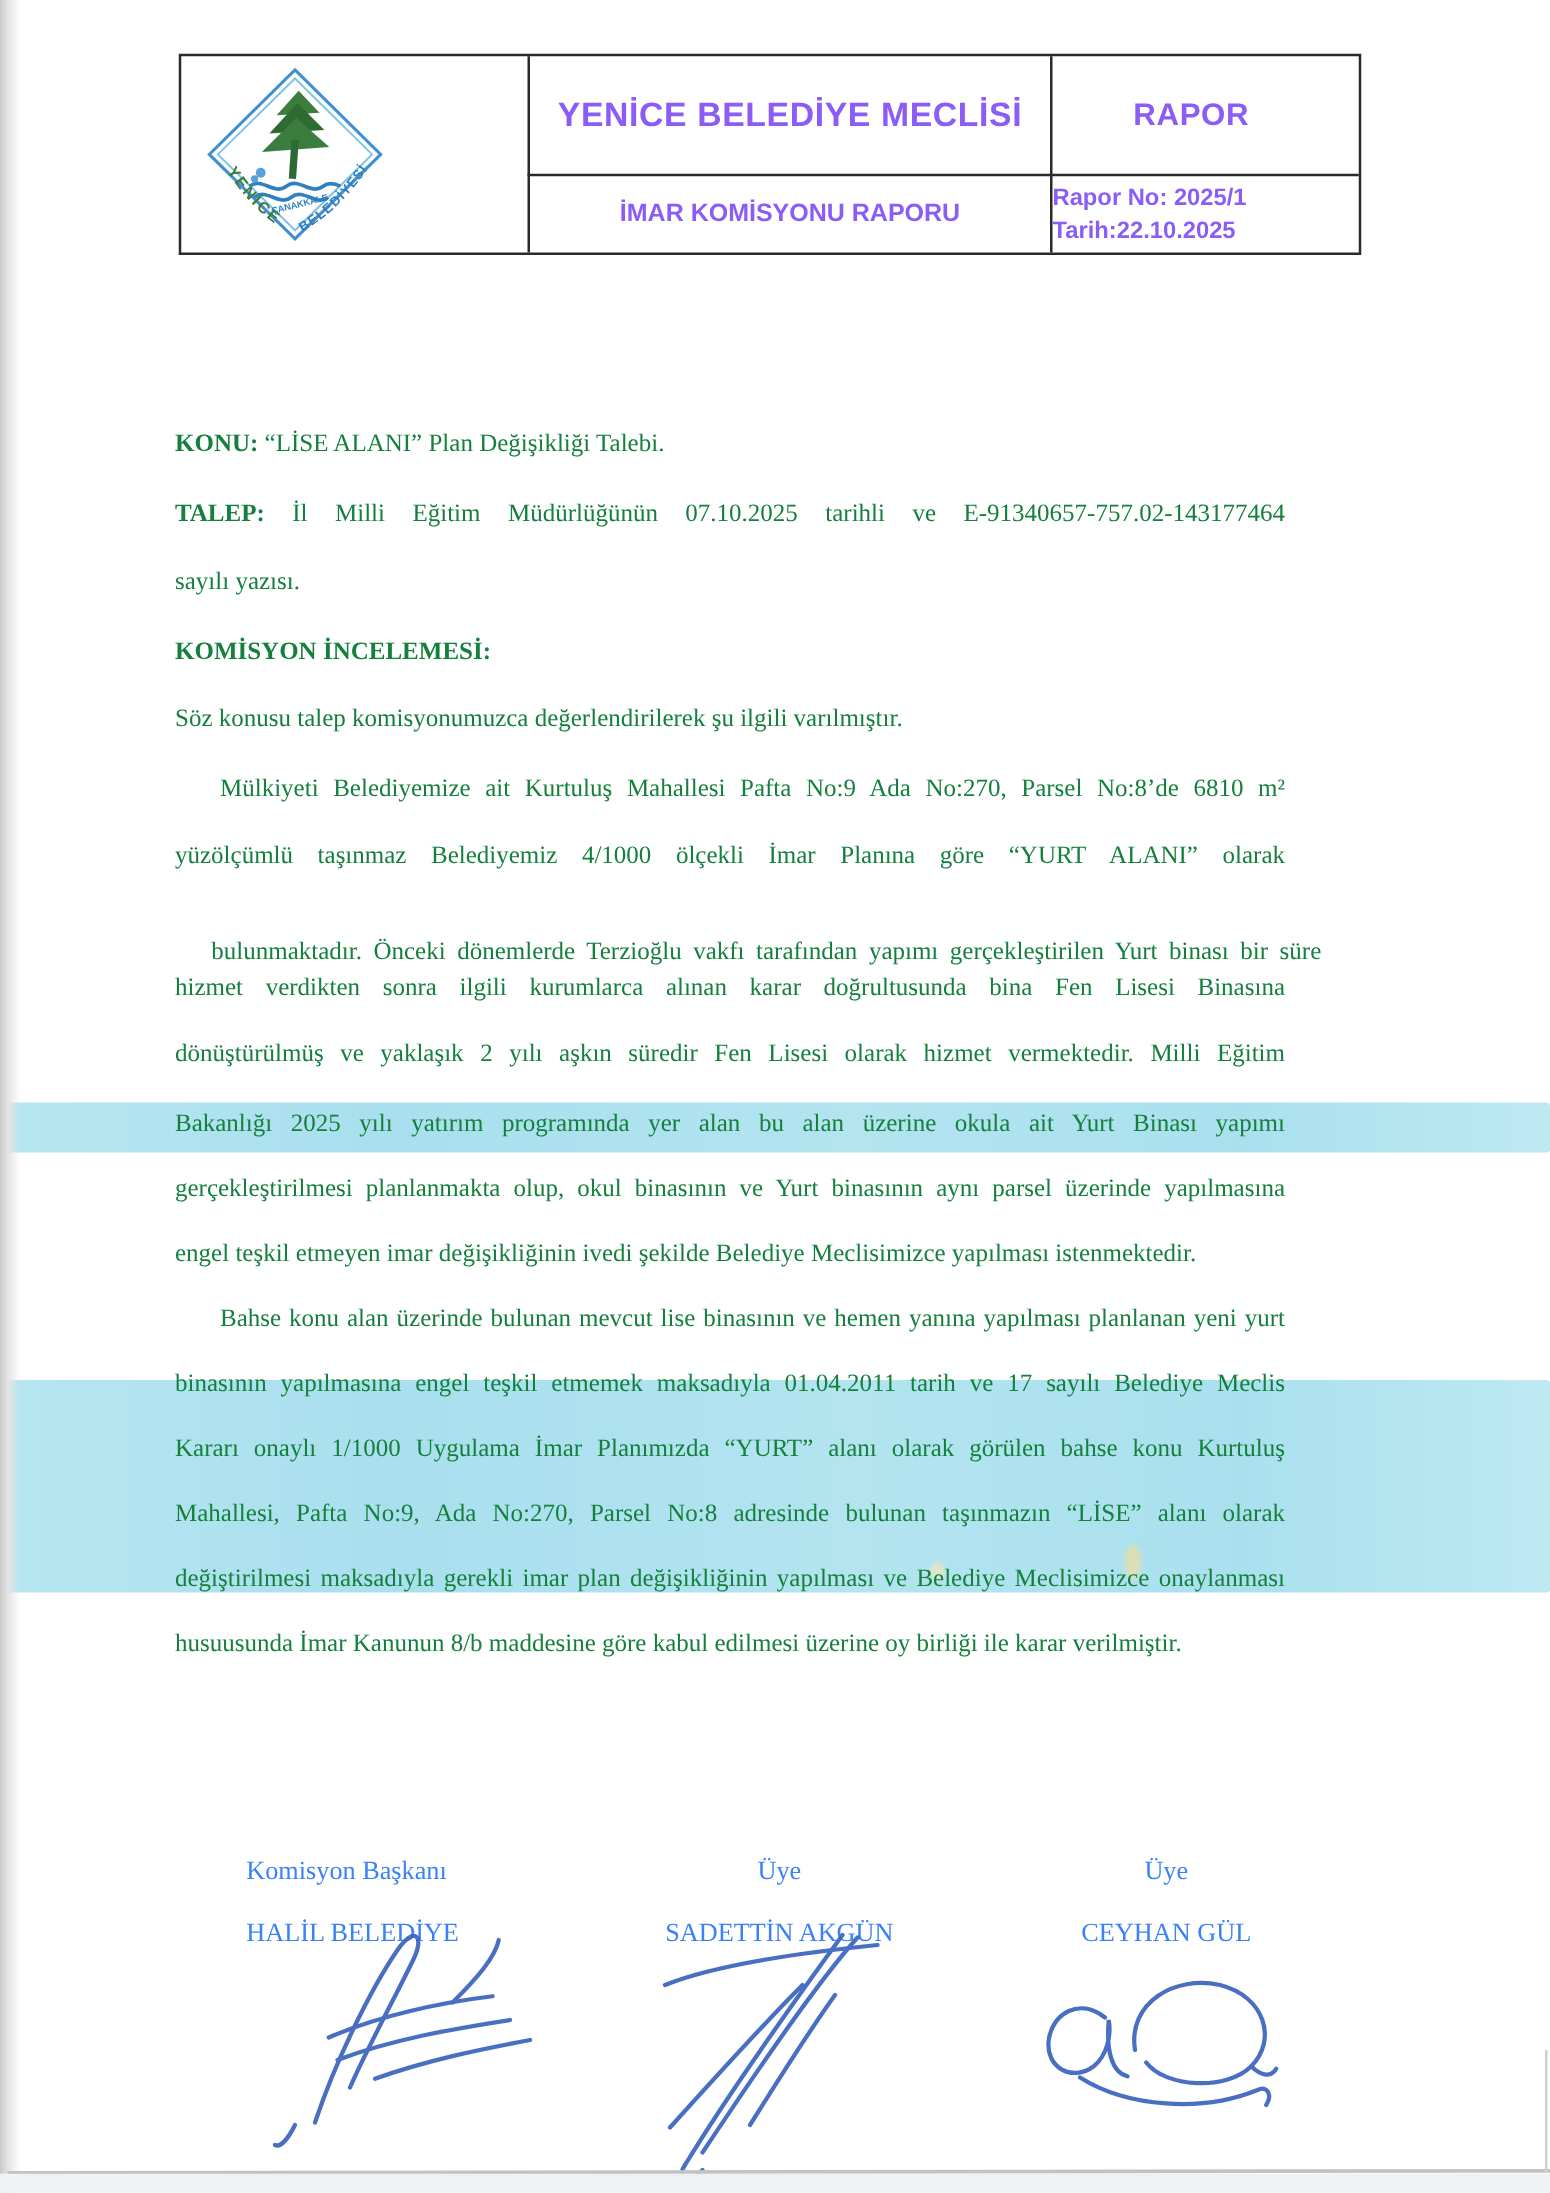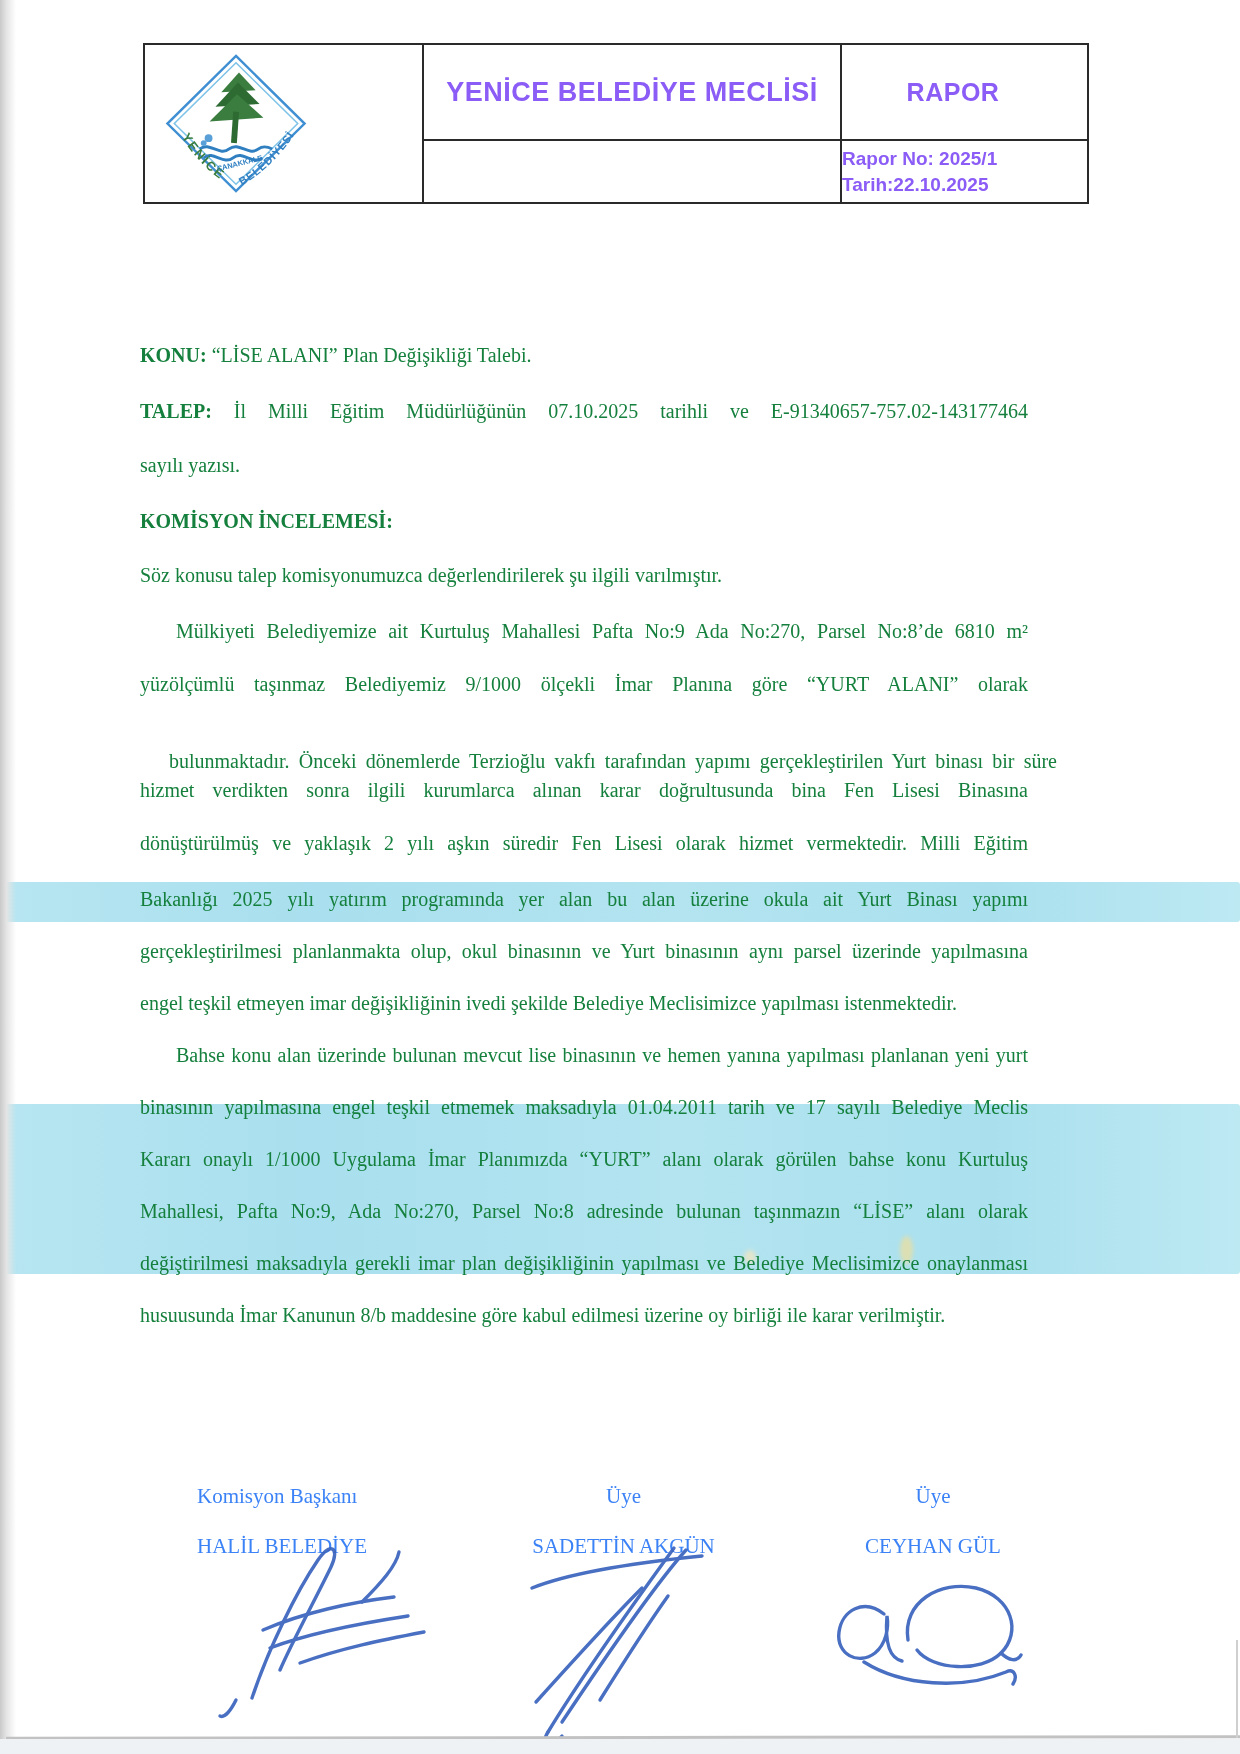--- a/index.html
+++ b/index.html
@@ -86,34 +86,35 @@
         </text>
         <text font-family="Liberation Sans, sans-serif" font-size="11" font-weight="bold" fill="#2f7fc1" letter-spacing="1">
           <textPath href="#lg-right" startOffset="4%">BELEDİYESİ</textPath>
         </text>
         <text x="55" y="116" font-family="Liberation Sans, sans-serif" font-size="7.5" font-weight="bold" fill="#2f7fc1" transform="rotate(-14 75 113)">ÇANAKKALE</text>
       </svg>
     </div>
 
     <div class="cell c-title">YENİCE BELEDİYE MECLİSİ</div>
     <div class="cell c-rapor">RAPOR</div>
+    <div class="cell c-sub">İMAR KOMİSYONU RAPORU</div>
     <div class="cell c-meta">
       <span>Rapor No: 2025/1</span>
       <span>Tarih:22.10.2025</span>
     </div>
   </div>
 
   <div class="body-layer">
       <div class="bline" style="top: 342px;"><b>KONU:</b> “LİSE ALANI” Plan Değişikliği Talebi.</div>
       <div class="bline just" style="top: 398px;"><b>TALEP:</b> İl Milli Eğitim Müdürlüğünün 07.10.2025 tarihli ve E-91340657-757.02-143177464</div>
       <div class="bline" style="top: 452px;">sayılı yazısı.</div>
       <div class="bline" style="top: 508px;"><b>KOMİSYON İNCELEMESİ:</b></div>
       <div class="bline" style="top: 562px;">Söz konusu talep komisyonumuzca değerlendirilerek şu ilgili varılmıştır.</div>
       <div class="bline just ind" style="top: 618px;">Mülkiyeti Belediyemize ait Kurtuluş Mahallesi Pafta No:9 Ada No:270, Parsel No:8’de 6810 m²</div>
-      <div class="bline just" style="top: 671px;">yüzölçümlü taşınmaz Belediyemiz 9/1000 ölçekli İmar Planına göre “YURT ALANI” olarak</div>
+      <div class="bline just" style="top: 671px;">yüzölçümlü taşınmaz Belediyemiz 4/1000 ölçekli İmar Planına göre “YURT ALANI” olarak</div>
       <div class="bline just" style="top: 748px; margin-left: 29px;">bulunmaktadır. Önceki dönemlerde Terzioğlu vakfı tarafından yapımı gerçekleştirilen Yurt binası bir süre</div>
       <div class="bline just" style="top: 777px;">hizmet verdikten sonra ilgili kurumlarca alınan karar doğrultusunda bina Fen Lisesi Binasına</div>
       <div class="bline just" style="top: 830px;">dönüştürülmüş ve yaklaşık 2 yılı aşkın süredir Fen Lisesi olarak hizmet vermektedir. Milli Eğitim</div>
       <div class="bline just" style="top: 886px;">Bakanlığı 2025 yılı yatırım programında yer alan bu alan üzerine okula ait Yurt Binası yapımı</div>
       <div class="bline just" style="top: 938px;">gerçekleştirilmesi planlanmakta olup, okul binasının ve Yurt binasının aynı parsel üzerinde yapılmasına</div>
       <div class="bline" style="top: 990px;">engel teşkil etmeyen imar değişikliğinin ivedi şekilde Belediye Meclisimizce yapılması istenmektedir.</div>
       <div class="bline just ind" style="top: 1042px;">Bahse konu alan üzerinde bulunan mevcut lise binasının ve hemen yanına yapılması planlanan yeni yurt</div>
       <div class="bline just" style="top: 1094px;">binasının yapılmasına engel teşkil etmemek maksadıyla 01.04.2011 tarih ve 17 sayılı Belediye Meclis</div>
       <div class="bline just" style="top: 1146px;">Kararı onaylı 1/1000 Uygulama İmar Planımızda “YURT” alanı olarak görülen bahse konu Kurtuluş</div>
       <div class="bline just" style="top: 1198px;">Mahallesi, Pafta No:9, Ada No:270, Parsel No:8 adresinde bulunan taşınmazın “LİSE” alanı olarak</div>

